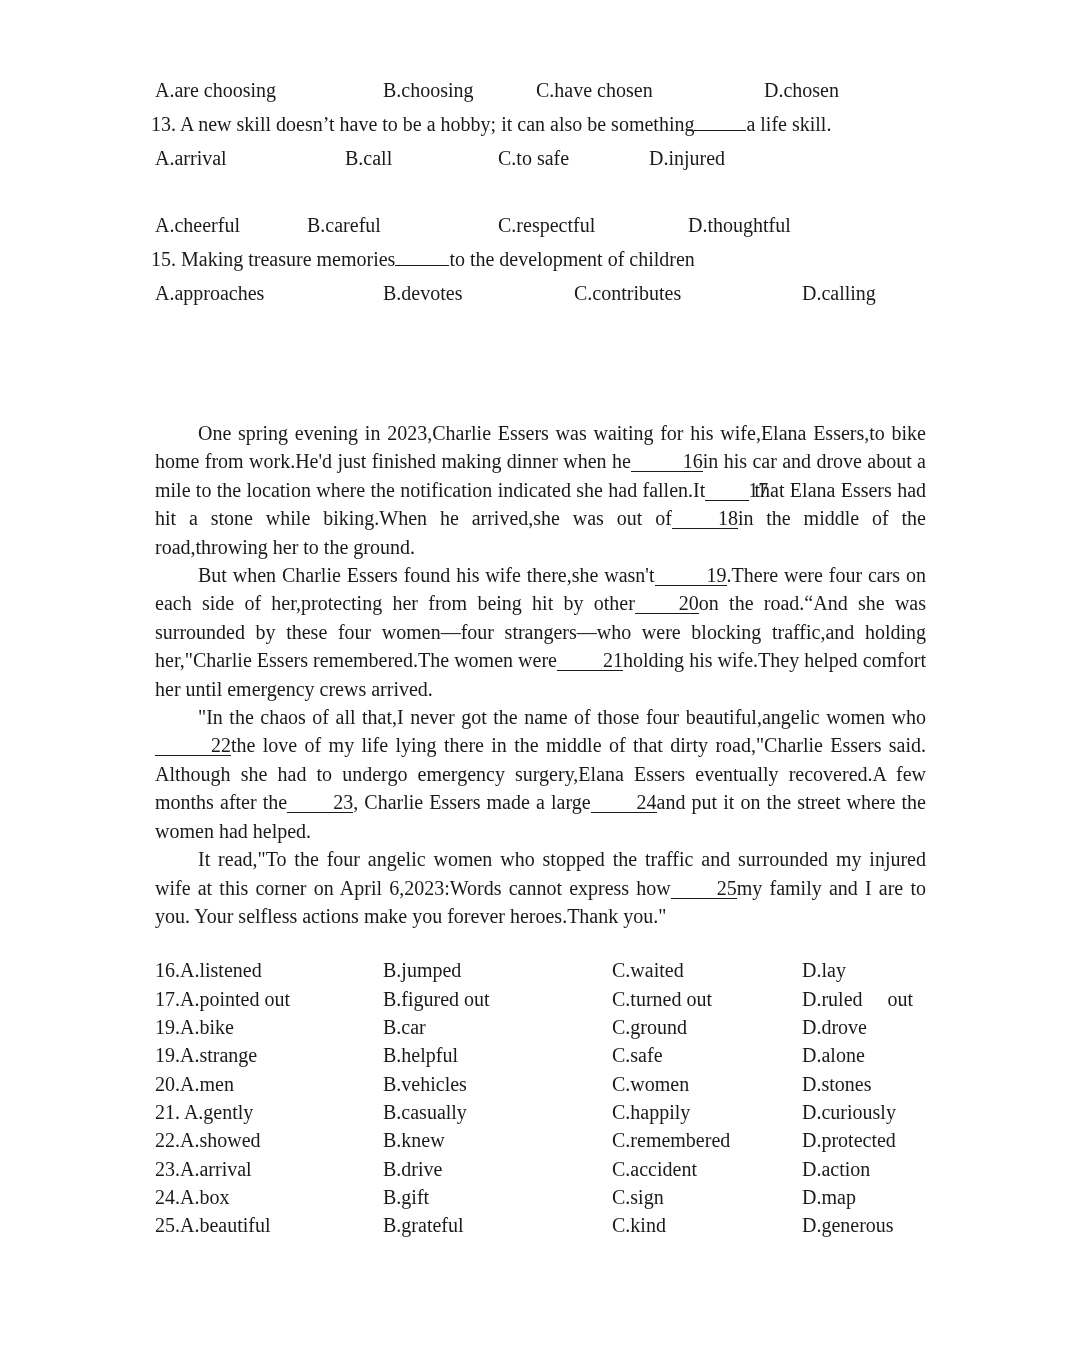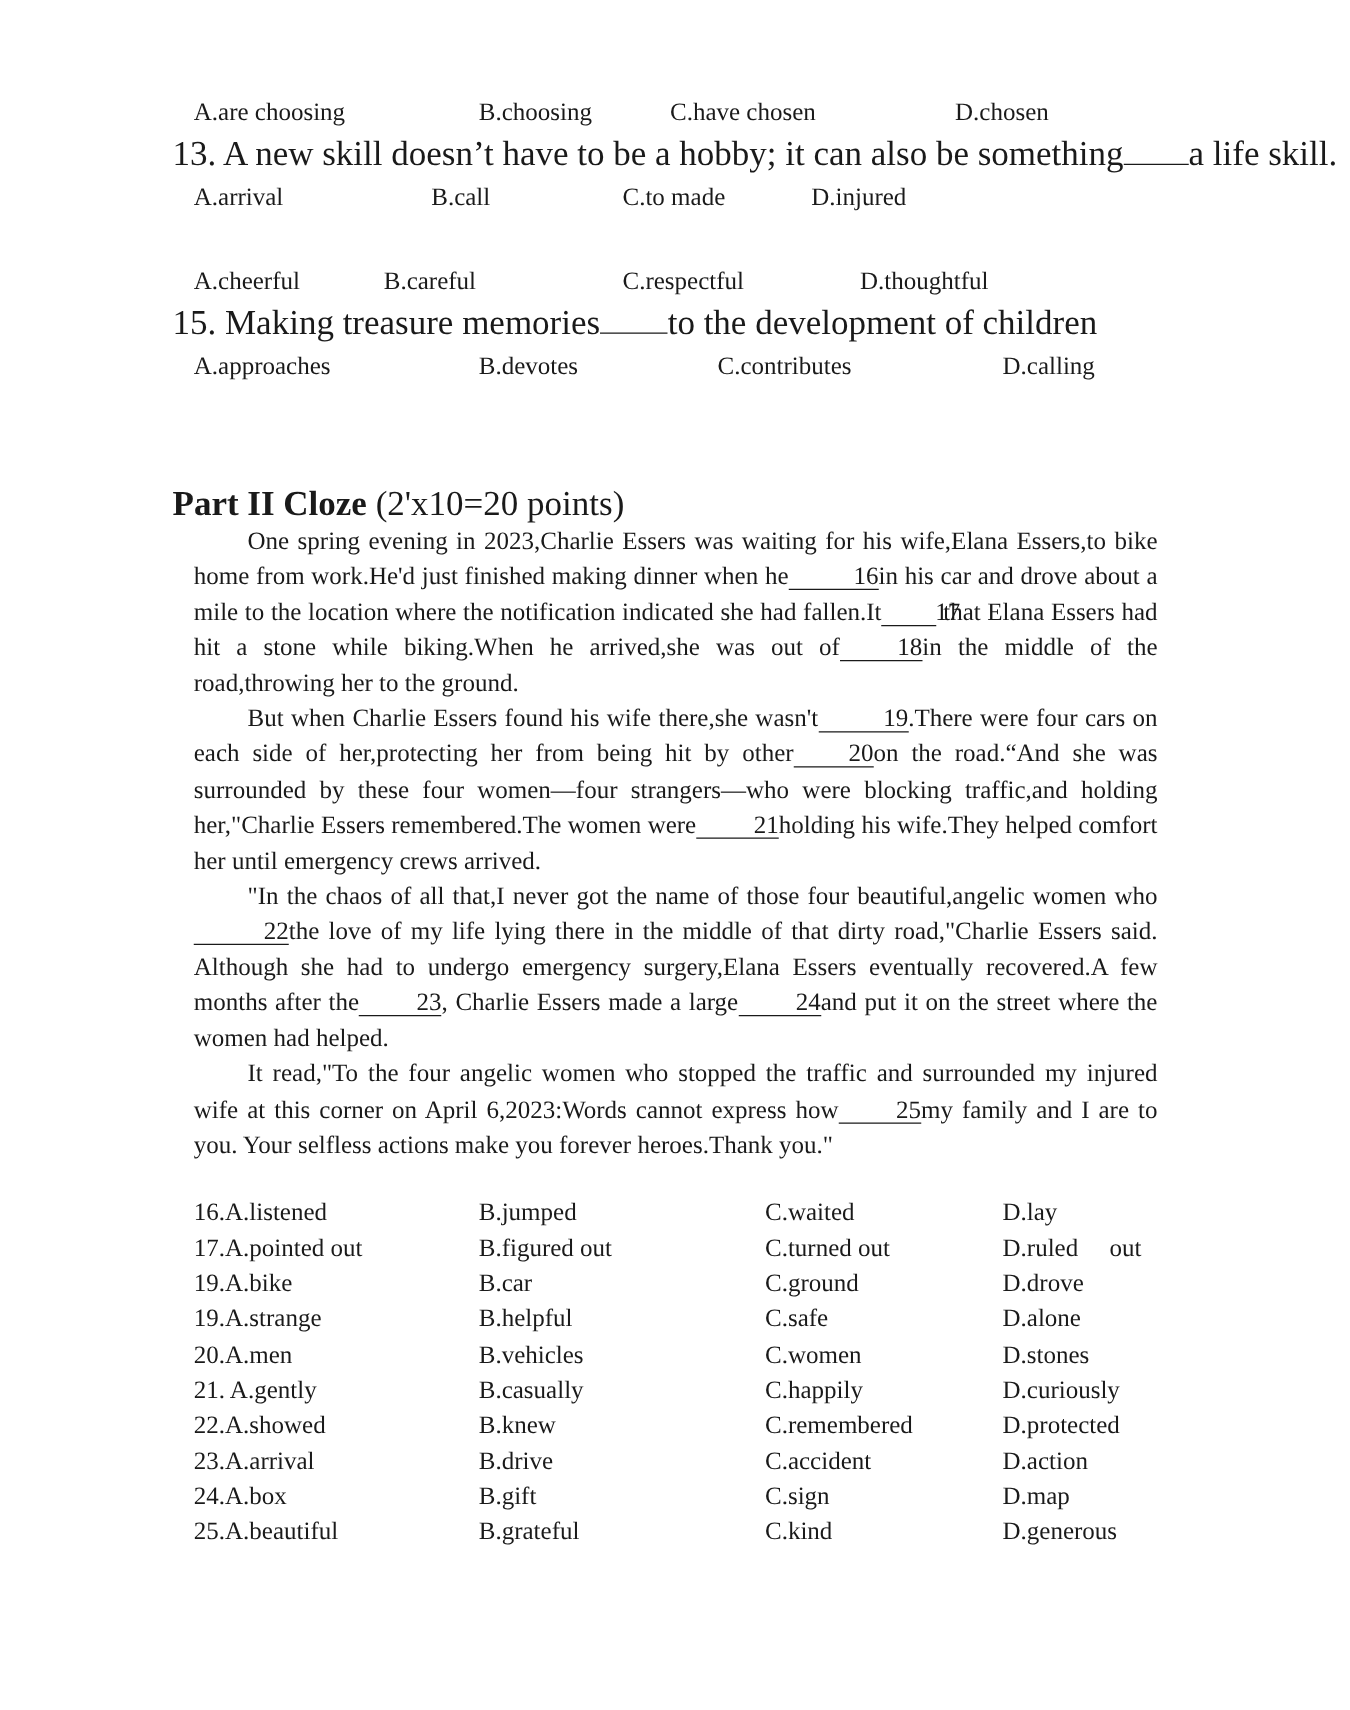--- a/index.html
+++ b/index.html
@@ -2,21 +2,21 @@
 <html><head>
 <meta charset="utf-8">
 <style>
   html, body { margin: 0; padding: 0; background: #ffffff; }
   body {
     width: 1080px; height: 1368px; position: relative; overflow: hidden;
     font-family: "Liberation Serif", "DejaVu Serif", serif;
     color: #1a1a1a;
   }
   .page { position: absolute; left: 0; top: 0; width: 1080px; height: 1368px; }
-  .line { position: absolute; left: 138px; font-size: 28px; line-height: 28px; white-space: nowrap; }
+  .line { position: absolute; left: 151px; font-size: 20px; line-height: 28px; white-space: nowrap; }
   .opt { position: absolute; font-size: 20px; line-height: 28px; white-space: nowrap; }
   .blank { display: inline-block; border-bottom: 1.5px solid #1a1a1a; line-height: 20px; text-align: right; }
   .para { position: absolute; left: 155px; width: 771px; font-size: 20px; line-height: 28.4px; text-align: justify; }
   .para p { margin: 0; text-indent: 43px; }
   .heading { font-weight: bold; }
   .footer { position: absolute; top: 1328px; left: 0; width: 1080px; text-align: center; font-size: 16px; letter-spacing: 6px; font-family: "DejaVu Sans", sans-serif; color: #333; }
 </style>
 </head>
 <body>
 
@@ -25,39 +25,36 @@
   <div class="opt" style="left:155px;top:76px">A.are choosing</div>
   <div class="opt" style="left:383px;top:76px">B.choosing</div>
   <div class="opt" style="left:536px;top:76px">C.have chosen</div>
   <div class="opt" style="left:764px;top:76px">D.chosen</div>
 
   <div class="line" style="top:110px">
     <span>13. A new skill doesn’t have to be a hobby; it can also be something</span><span class="blank" style="width:52px"></span><span>a life skill.</span>
   </div>
   <div class="opt" style="left:155px;top:144px">A.arrival</div>
   <div class="opt" style="left:345px;top:144px">B.call</div>
-  <div class="opt" style="left:498px;top:144px">C.to made</div>
+  <div class="opt" style="left:498px;top:144px">C.to safe</div>
   <div class="opt" style="left:649px;top:144px">D.injured</div>
 
   <div class="opt" style="left:155px;top:211px">A.cheerful</div>
   <div class="opt" style="left:307px;top:211px">B.careful</div>
   <div class="opt" style="left:498px;top:211px">C.respectful</div>
   <div class="opt" style="left:688px;top:211px">D.thoughtful</div>
 
   <div class="line" style="top:245px">
     <span>15. Making treasure memories</span><span class="blank" style="width:54px"></span><span>to the development of children</span>
   </div>
   <div class="opt" style="left:155px;top:279px">A.approaches</div>
   <div class="opt" style="left:383px;top:279px">B.devotes</div>
   <div class="opt" style="left:574px;top:279px">C.contributes</div>
   <div class="opt" style="left:802px;top:279px">D.calling</div>
 
-  <div class="line" style="top:390px">
-    <span class="heading">Part II Cloze</span><span> (2'x10=20 points)</span>
-  </div>
 
   <div class="para" style="top:419px">
     <p><span>One spring evening in 2023,Charlie Essers was waiting for his wife,Elana Essers,to bike home from work.He'd just finished making dinner when he</span><span class="blank" style="width:72px">16</span><span>in his car and drove about a mile to the location where the notification indicated she had fallen.It</span><span class="blank" style="width:44px;text-align:right">17</span><span> that Elana Essers had hit a stone while biking.When he arrived,she was out of</span><span class="blank" style="width:66px">18</span><span>in the middle of the road,throwing her to the ground.</span></p>
     <p><span>But when Charlie Essers found his wife there,she wasn't</span><span class="blank" style="width:72px">19</span><span>.There were four cars on each side of her,protecting her from being hit by other</span><span class="blank" style="width:64px">20</span><span>on the road.“And she was surrounded by these four women—four strangers—who were blocking traffic,and holding her,"Charlie Essers remembered.The women were</span><span class="blank" style="width:66px">21</span><span>holding his wife.They helped comfort her until emergency crews arrived.</span></p>
     <p><span>"In the chaos of all that,I never got the name of those four beautiful,angelic women who</span><span class="blank" style="width:76px">22</span><span>the love of my life lying there in the middle of that dirty road,"Charlie Essers said. Although she had to undergo emergency surgery,Elana Essers eventually recovered.A few months after the</span><span class="blank" style="width:66px">23</span><span>, Charlie Essers made a large</span><span class="blank" style="width:66px">24</span><span>and put it on the street where the women had helped.</span></p>
     <p><span>It read,"To the four angelic women who stopped the traffic and surrounded my injured wife at this corner on April 6,2023:Words cannot express how</span><span class="blank" style="width:66px">25</span><span>my family and I are to you. Your selfless actions make you forever heroes.Thank you."</span></p>
   </div>
 
   <div>
     <div class="opt" style="left:155px;top:956px">16.A.listened</div>

